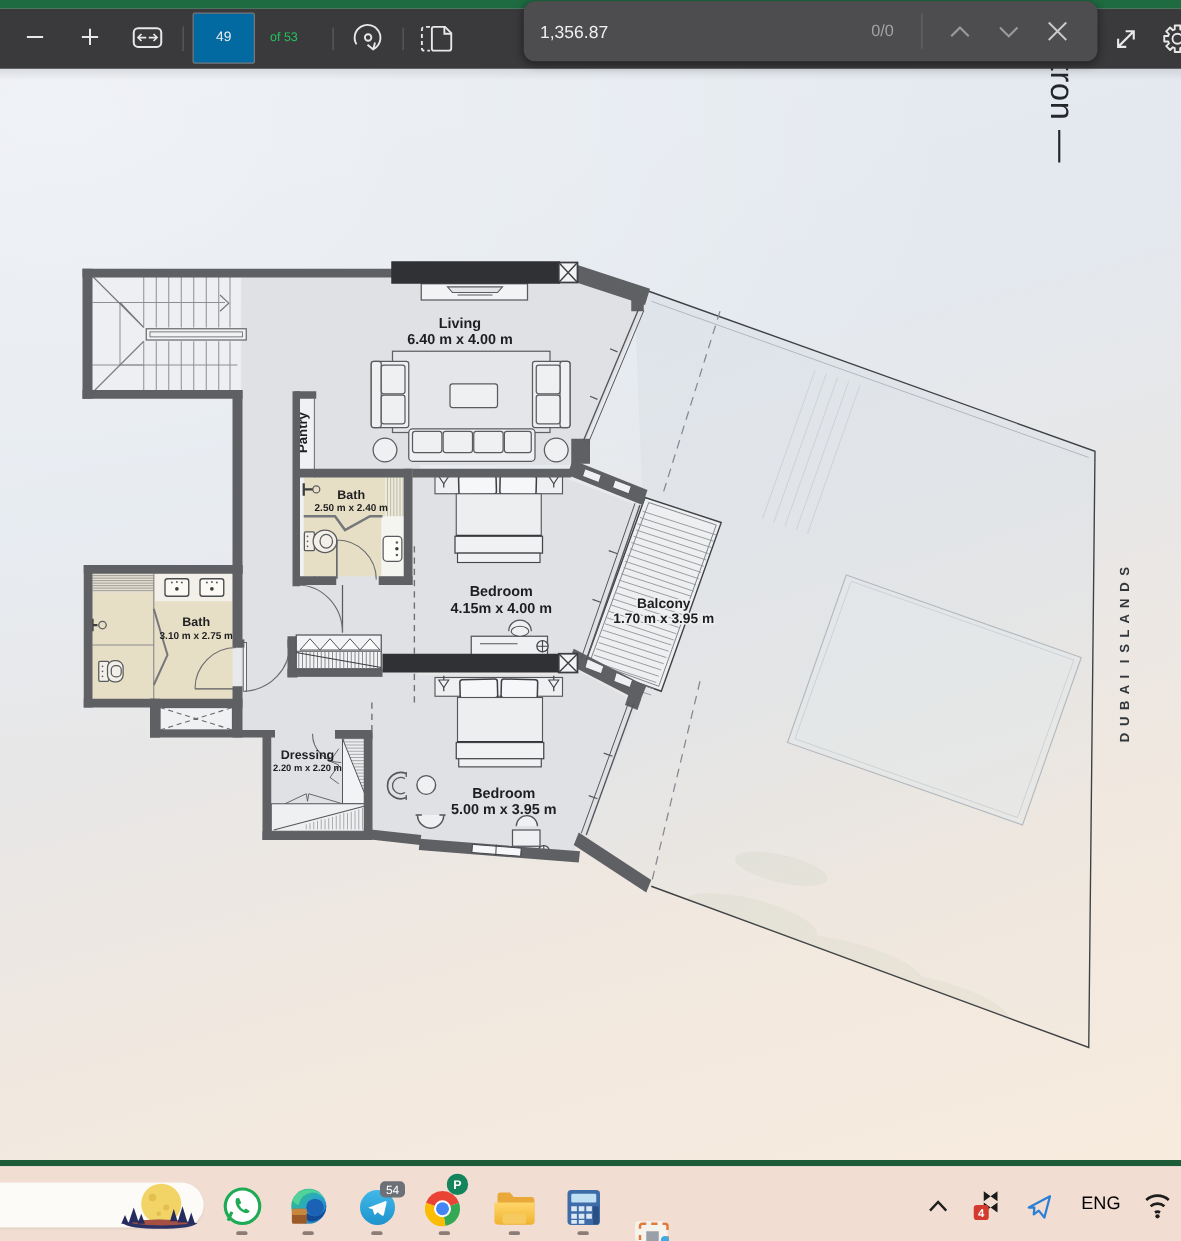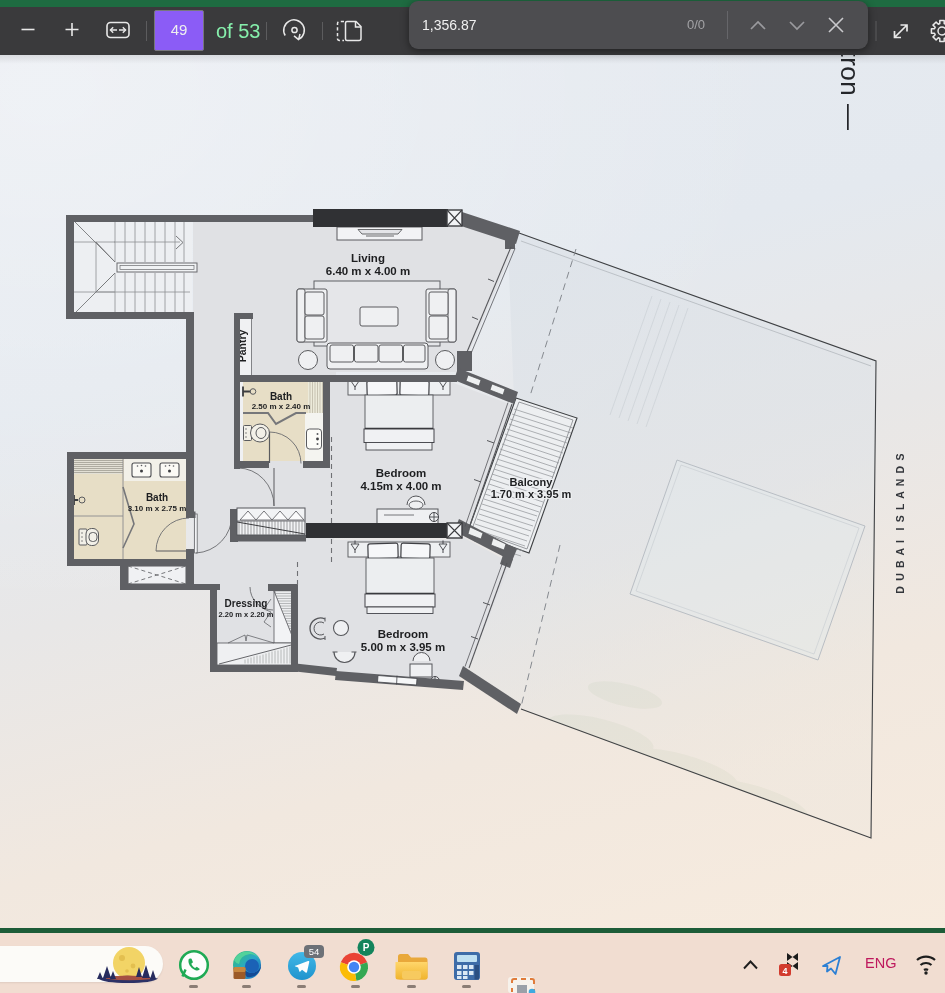--- a/index.html
+++ b/index.html
@@ -6,29 +6,29 @@
 body{width:945px;height:993px;overflow:hidden;position:relative;font-family:"Liberation Sans",sans-serif;background:#e9edf2}
 .abs{position:absolute}
 
 #greentop{left:0;top:0;width:945px;height:7px;background:#1e6b41;z-index:5}
 #toolbar{left:0;top:7px;width:945px;height:48px;background:#3a3a3c;z-index:5}
 #content{left:0;top:55px;width:945px;height:873px;background:
  radial-gradient(110% 85% at 5% 4%, rgba(255,255,255,0.35) 0%, rgba(255,255,255,0.12) 45%, rgba(255,255,255,0) 72%),
  linear-gradient(165deg,#e7ebf1 0%,#e4e9ef 32%,#e8e7e7 52%,#f1e8df 74%,#f7ebde 100%)}
 #greenbot{left:0;top:928px;width:945px;height:5px;background:#1d5c38}
 #taskbar{left:0;top:933px;width:945px;height:60px;background:#f1ddd1}
-#pagebox{left:154px;top:3px;width:48px;height:39px;background:#8b5cf6;border:1px solid #77777c;border-radius:2px;color:#efefef;font-size:15px;line-height:38px;text-align:center}
-#of53{left:216px;top:0;height:48px;line-height:48px;color:#86efac;font-size:20px}
-#searchbar{left:409px;top:1px;width:459px;height:48px;background:#4d4d50;border-radius:9px;box-shadow:0 2px 8px rgba(0,0,0,0.45);z-index:6}
+#pagebox{left:154px;top:3px;width:48px;height:39px;background:#0369a1;border:1px solid #77777c;border-radius:2px;color:#efefef;font-size:11px;line-height:38px;text-align:center}
+#of53{left:216px;top:0;height:48px;line-height:48px;color:#22c55e;font-size:10px}
+#searchbar{left:419px;top:1px;width:459px;height:48px;background:#4d4d50;border-radius:9px;box-shadow:0 2px 8px rgba(0,0,0,0.45);z-index:6}
 #searchtext{left:13px;top:0;height:48px;line-height:48px;color:#f0f0f0;font-size:14px}
 #zerozero{left:278px;top:0;height:64px;line-height:48px;color:#a3a3a6;font-size:13px}
 
 #pill{left:-22px;top:946px;width:185px;height:36px;background:#fcfbf8;border-radius:18px;box-shadow:0 1px 2px rgba(0,0,0,0.08)}
 .runbar{top:985px;width:9px;height:3px;border-radius:2px;background:#8b7d75}
-#eng{top:933px;height:60px;line-height:60px;color:#be185d;font-size:14.5px;left:865px}
+#eng{top:933px;height:60px;line-height:60px;color:#000000;font-size:14.5px;left:865px}
 </style>
 </head>
 <body>
 
 <div class="abs" id="greentop"></div>
 
 <div class="abs" id="toolbar">
 <svg class="abs" style="left:0;top:0" width="400" height="48" viewBox="0 0 400 48">
 
   <path d="M21.5 22.5h13" stroke="#e8e8e8" stroke-width="1.6" fill="none"></path>

